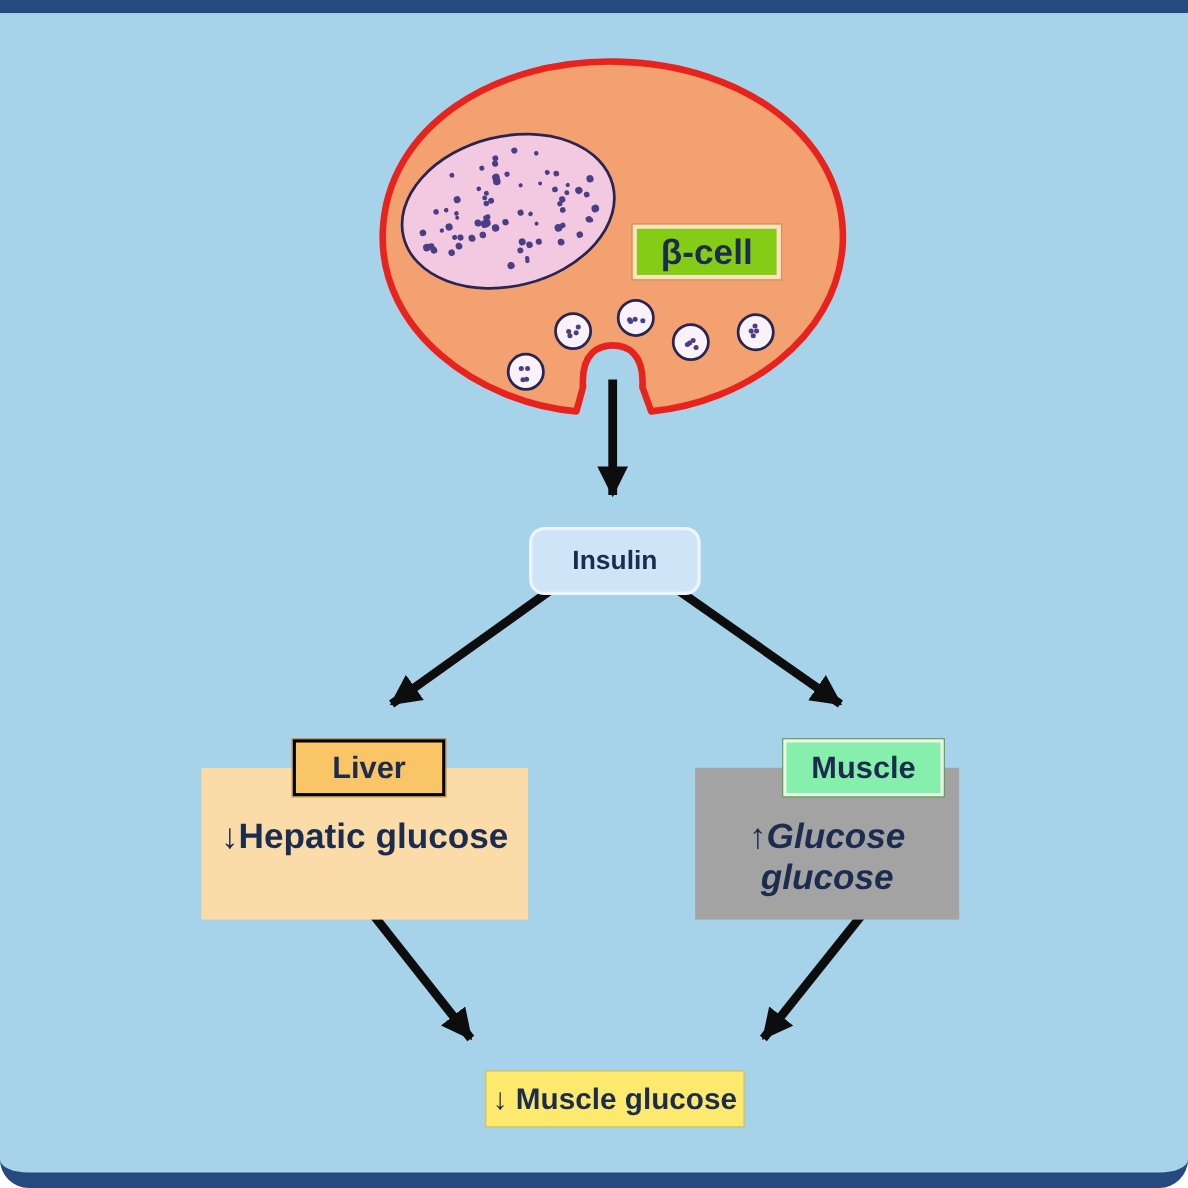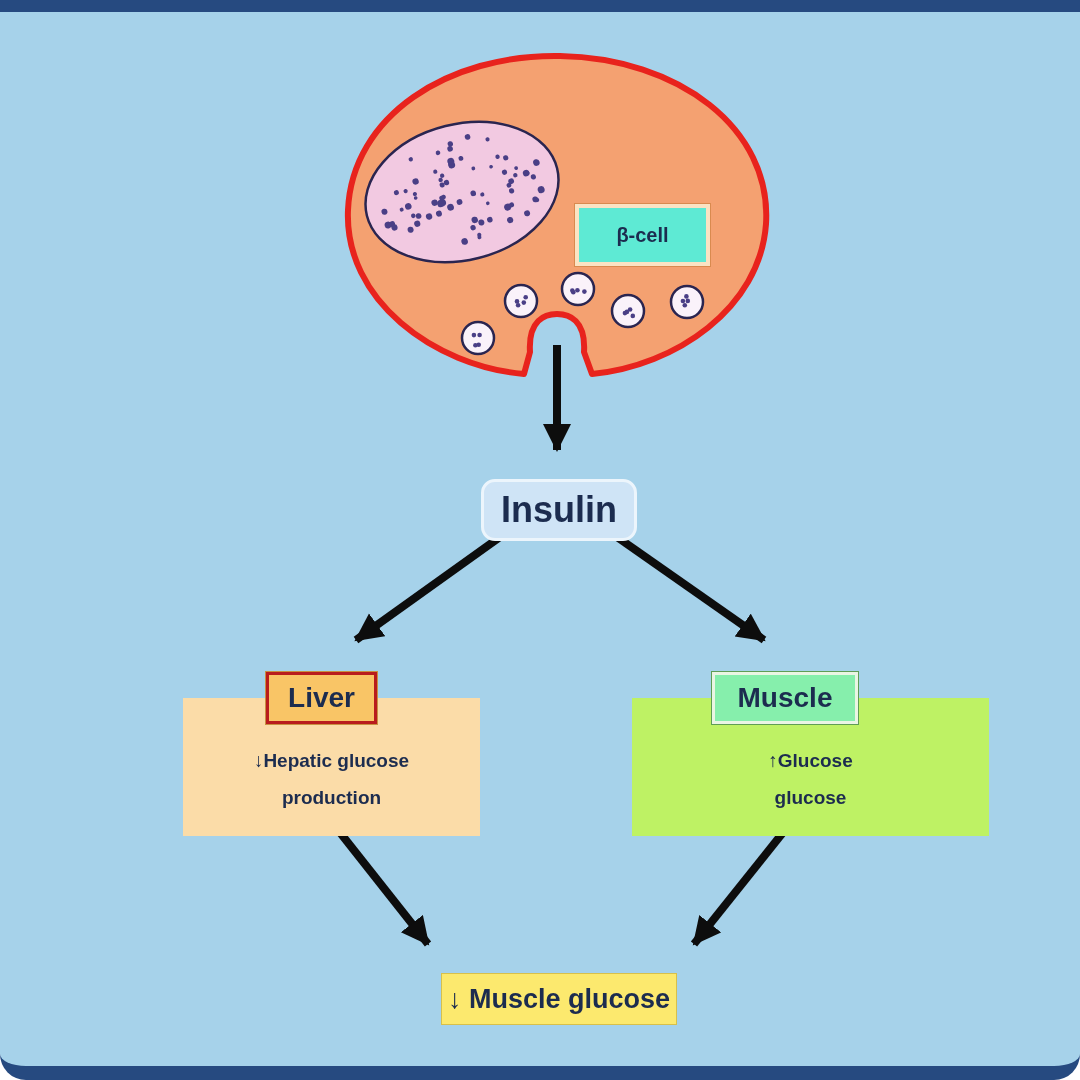--- a/index.html
+++ b/index.html
@@ -31,59 +31,60 @@
     position: absolute;
     display: flex;
     align-items: center;
     justify-content: center;
     box-sizing: border-box;
     color: #1c2c4f;
     font-weight: bold;
     text-align: center;
   }
   .beta-label {
-    left: 575px; top: 192px; width: 135px; height: 62px;
-    background: #5eead4;
+    left: 575px; top: 192px; width: 135px; height: 50px;
+    background: #84cc16;
     border: 4px solid #fbe3c3;
     outline: 1px solid #d98a4f;
-    font-size: 20px;
+    font-size: 32px;
   }
   .insulin-box {
     left: 481px; top: 467px; width: 156px; height: 62px;
     background: #cfe4f6;
     border: 3px solid #ecf5fc;
     border-radius: 14px;
-    font-size: 36px;
+    font-size: 24px;
   }
   .big-box {
     position: absolute;
     box-sizing: border-box;
     color: #1c2c4f;
     font-weight: bold;
-    font-size: 19px;
+    font-size: 32px;
     line-height: 37px;
     text-align: center;
     padding-top: 44px;
   }
   .liver-main {
     left: 183px; top: 686px; width: 297px; height: 138px;
     background: #fbdca8;
   }
   .muscle-main {
-    left: 632px; top: 686px; width: 357px; height: 138px;
-    background: #bef264;
+    left: 632px; top: 686px; width: 240px; height: 138px;
+    background: #a3a3a3;
+    font-style: italic;
   }
   .header-box {
     font-size: 28px;
     z-index: 3;
   }
   .liver-header {
-    left: 266px; top: 660px; width: 111px; height: 52px;
+    left: 266px; top: 660px; width: 139px; height: 52px;
     background: #f9c566;
-    border: 3px solid #b91c1c;
+    border: 3px solid #000000;
     outline: 1px solid #c89040;
   }
   .muscle-header {
     left: 712px; top: 660px; width: 146px; height: 52px;
     background: #86efac;
     border: 3px solid #eaf5e4;
     outline: 1px solid #5f9e55;
   }
   .outcome-box {
     left: 442px; top: 962px; width: 234px; height: 50px;
@@ -234,21 +235,20 @@
   <div class="label-box beta-label">
     <span>β-cell</span>
   </div>
 
   <div class="label-box insulin-box">
     <span>Insulin</span>
   </div>
 
   <div class="big-box liver-main">
     <span>↓Hepatic glucose</span>
-    <span class="line2">production</span>
   </div>
   <div class="label-box header-box liver-header">
     <span>Liver</span>
   </div>
 
   <div class="big-box muscle-main">
     <span>↑Glucose</span>
     <span class="line2">glucose</span>
   </div>
   <div class="label-box header-box muscle-header">

